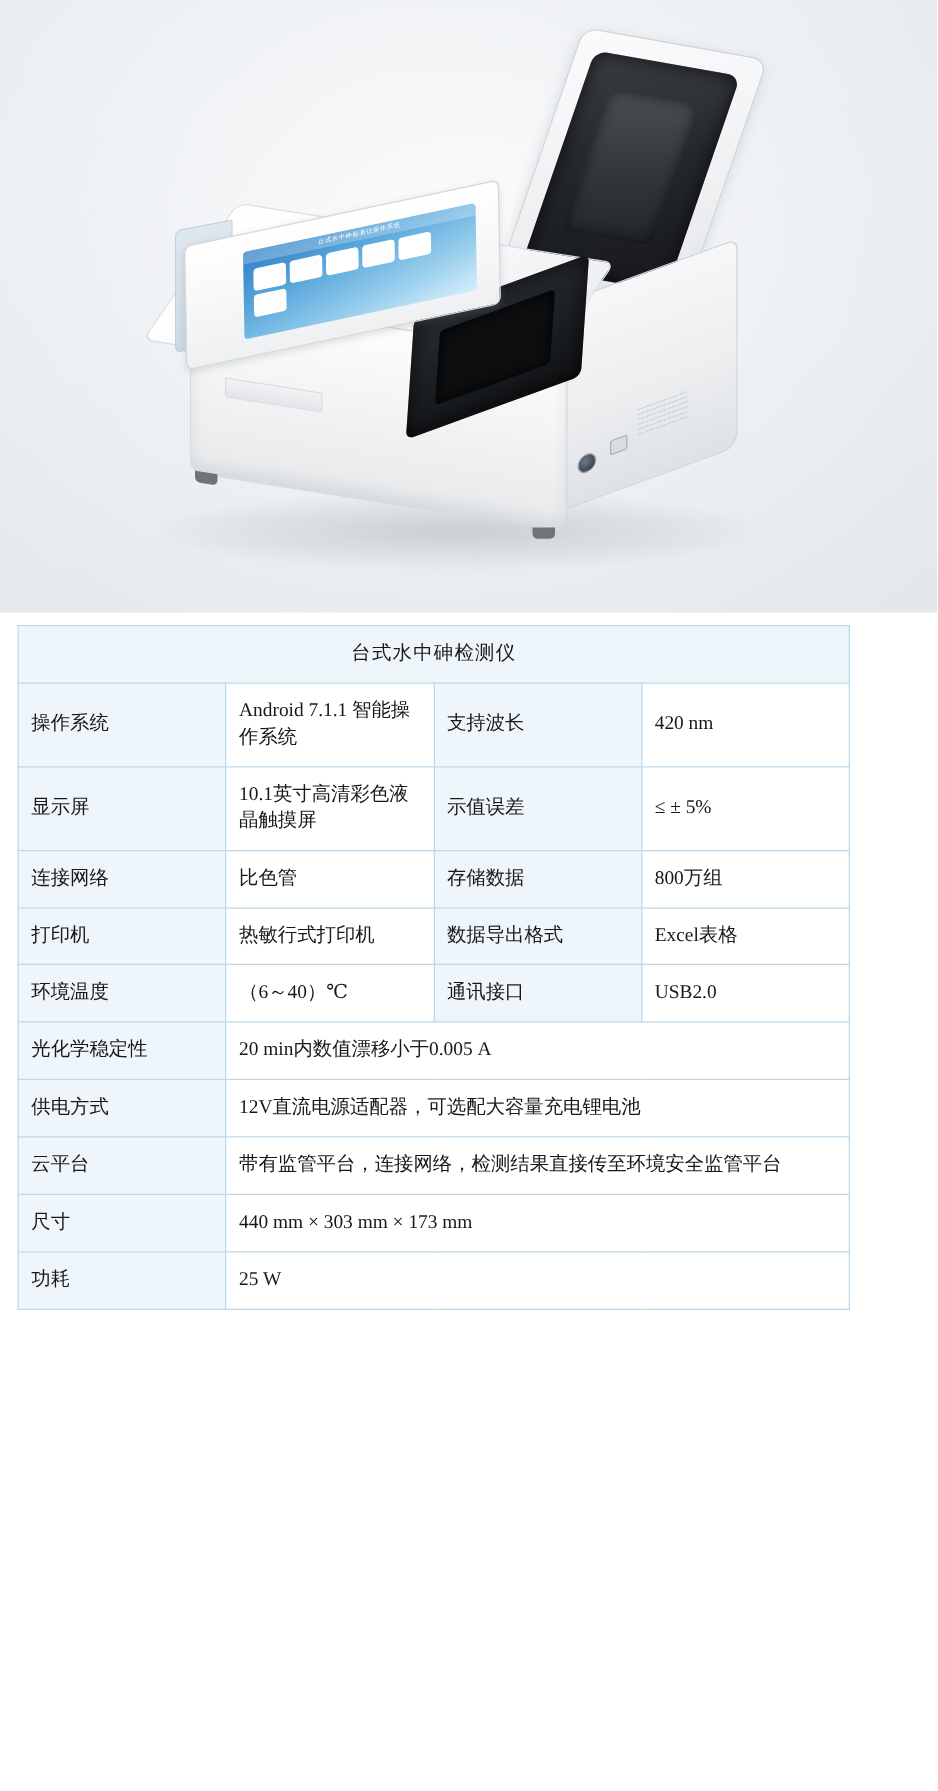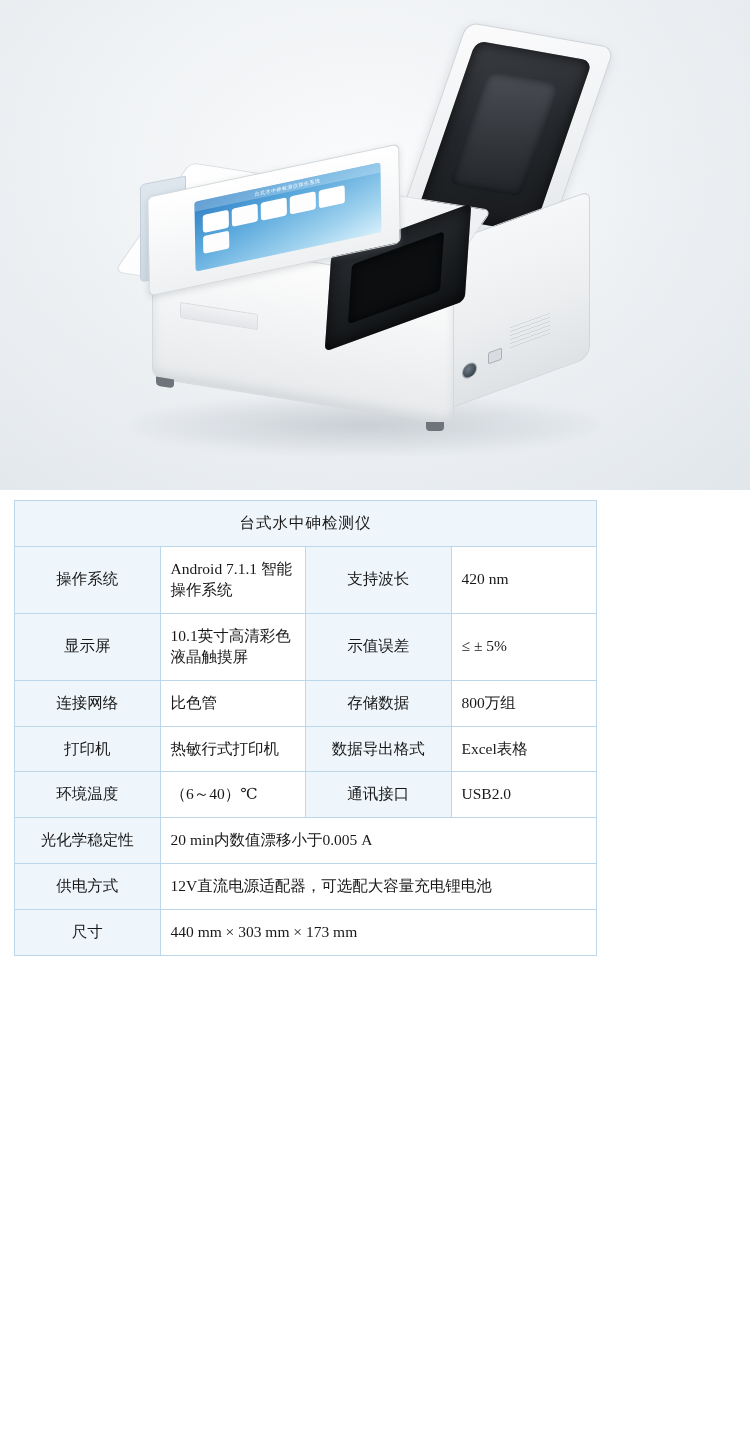--- a/index.html
+++ b/index.html
@@ -254,21 +254,21 @@
     border-radius: 0 0 4px 4px;
   }
   .foot.f1 { left: 16px; top: 348px; transform: skewY(9deg); }
   .foot.f2 { left: 286px; top: 392px; }
 
   
   .table-wrap {
     padding: 10px 14px 22px 14px;
   }
   table.spec {
-    width: 583px;
+    width: 666px;
     border-collapse: collapse;
     table-layout: fixed;
     background: #ffffff;
   }
   table.spec td {
     border: 1px solid #bcd7ea;
     font-size: 15.5px;
     line-height: 1.35;
     padding: 12px 10px;
     vertical-align: middle;
@@ -276,21 +276,21 @@
   }
   td.head {
     background: #eff6fb;
     text-align: center;
     font-size: 19px;
     padding: 16px 10px;
     letter-spacing: 1px;
   }
   td.key {
     background: #eff6fb;
-    text-align: center;
+    text-align: left;
     width: 128px;
     white-space: nowrap;
   }
   td.val {
     background: #ffffff;
     text-align: left;
   }
   td.val.wide { }
 </style>
 </head>
@@ -381,20 +381,28 @@
 
         <tr>
           <td class="key">光化学稳定性</td>
           <td class="val wide" colspan="3">20 min内数值漂移小于0.005 A</td>
         </tr>
         <tr>
           <td class="key">供电方式</td>
           <td class="val wide" colspan="3">12V直流电源适配器，可选配大容量充电锂电池</td>
         </tr>
         <tr>
+          <td class="key">云平台</td>
+          <td class="val wide" colspan="3">带有监管平台，连接网络，检测结果直接传至环境安全监管平台</td>
+        </tr>
+        <tr>
           <td class="key">尺寸</td>
           <td class="val wide" colspan="3">440 mm × 303 mm × 173 mm</td>
+        </tr>
+        <tr>
+          <td class="key">功耗</td>
+          <td class="val wide" colspan="3">25 W</td>
         </tr>
       </tbody>
     </table>
   </div>
 
 </div>
 
 </body></html>

